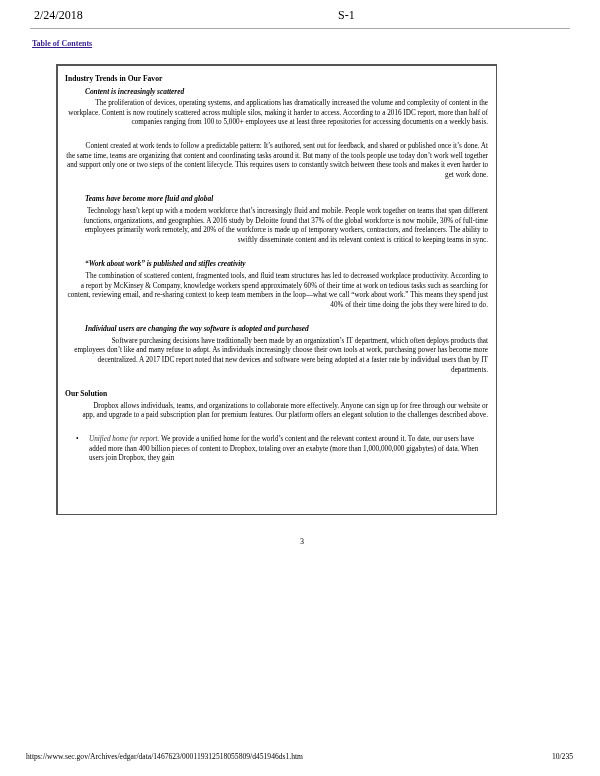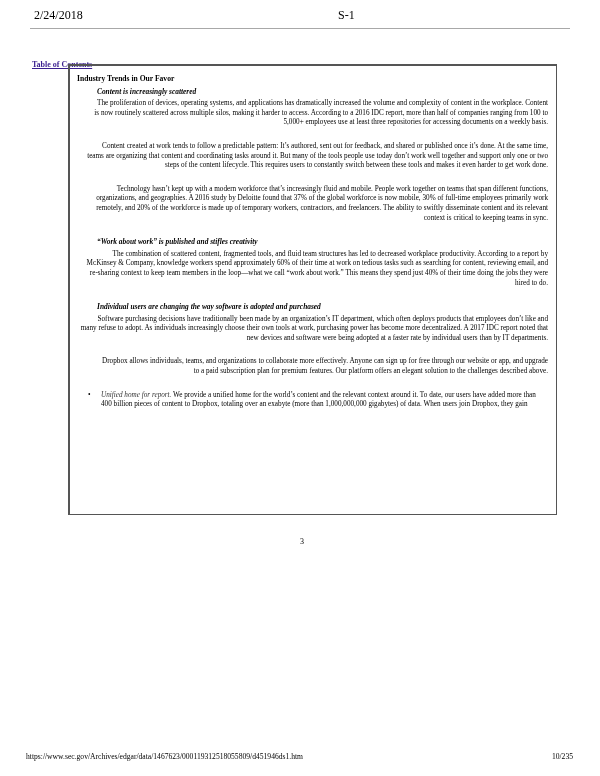--- a/index.html
+++ b/index.html
@@ -3,25 +3,25 @@
 <meta charset="utf-8">
 <style>
   html, body { margin: 0; padding: 0; background: #ffffff; }
   body {
     width: 600px; height: 776px; position: relative; overflow: hidden;
     font-family: "Liberation Serif", "DejaVu Serif", serif; color: #000;
   }
   .hdr-date { position: absolute; left: 34px; top: 8px; font-size: 12px; }
   .hdr-title { position: absolute; left: 300px; top: 8px; font-size: 12px; margin-left: 38px; }
   .hdr-rule { position: absolute; left: 30px; top: 28px; width: 540px; height: 0; border-top: 1.5px solid #a8a8a8; }
-  .toc-link { position: absolute; left: 32px; top: 60px; font-size: 8px; font-weight: bold; color: #3a1f8f; text-decoration: underline; cursor: pointer; }
+  .toc-link { position: absolute; left: 32px; top: 39px; font-size: 8px; font-weight: bold; color: #3a1f8f; text-decoration: underline; cursor: pointer; }
   .box {
-    position: absolute; left: 56px; top: 64px; width: 489px; height: 451px;
+    position: absolute; left: 56px; top: 64px; width: 441px; height: 451px;
     border: 1.5px solid #555; border-left-width: 2.5px; border-top-width: 2px;
-    box-sizing: border-box; padding: 8px 8px 8px 7px; font-size: 7.2px; line-height: 9.6px; margin-left: 12px;
+    box-sizing: border-box; padding: 8px 8px 8px 7px; font-size: 7.2px; line-height: 9.6px;
   }
   .h-main { font-weight: bold; font-size: 7.6px; margin: 0 0 3px 0; }
   .h-sub { font-weight: bold; font-style: italic; font-size: 7.4px; margin: 0 0 3px 20px; }
   .para { margin: 0 0 14px 0; text-indent: 20px; text-align: right; }
   .bullet { position: relative; padding-left: 24px; margin-left: 0; }
   .bullet .dot { position: absolute; left: 11px; top: 0; }
   .bullet .lead { font-style: italic; color: #333; }
   .page-num { position: absolute; left: 300px; top: 537px; font-size: 8px; }
   .ftr-url { position: absolute; left: 26px; top: 752px; font-size: 7.6px; }
   .ftr-page { position: absolute; right: 27px; top: 752px; font-size: 7.6px; }
@@ -39,31 +39,33 @@
   <div class="h-main">Industry Trends in Our Favor</div>
 
   <div>
     <div class="h-sub">Content is increasingly scattered</div>
     <p class="para">The proliferation of devices, operating systems, and applications has dramatically increased the volume and complexity of content in the workplace. Content is now routinely scattered across multiple silos, making it harder to access. According to a 2016 IDC report, more than half of companies ranging from 100 to 5,000+ employees use at least three repositories for accessing documents on a weekly basis.</p>
   </div>
   <div>
     <p class="para">Content created at work tends to follow a predictable pattern: It’s authored, sent out for feedback, and shared or published once it’s done. At the same time, teams are organizing that content and coordinating tasks around it. But many of the tools people use today don’t work well together and support only one or two steps of the content lifecycle. This requires users to constantly switch between these tools and makes it even harder to get work done.</p>
   </div>
   <div>
+    <div class="h-sub">Teams have become more fluid and global</div>
     <p class="para">Technology hasn’t kept up with a modern workforce that’s increasingly fluid and mobile. People work together on teams that span different functions, organizations, and geographies. A 2016 study by Deloitte found that 37% of the global workforce is now mobile, 30% of full-time employees primarily work remotely, and 20% of the workforce is made up of temporary workers, contractors, and freelancers. The ability to swiftly disseminate content and its relevant context is critical to keeping teams in sync.</p>
   </div>
   <div>
     <div class="h-sub">“Work about work” is published and stifles creativity</div>
     <p class="para">The combination of scattered content, fragmented tools, and fluid team structures has led to decreased workplace productivity. According to a report by McKinsey &amp; Company, knowledge workers spend approximately 60% of their time at work on tedious tasks such as searching for content, reviewing email, and re-sharing context to keep team members in the loop—what we call “work about work.” This means they spend just 40% of their time doing the jobs they were hired to do.</p>
   </div>
   <div>
     <div class="h-sub">Individual users are changing the way software is adopted and purchased</div>
     <p class="para">Software purchasing decisions have traditionally been made by an organization’s IT department, which often deploys products that employees don’t like and many refuse to adopt. As individuals increasingly choose their own tools at work, purchasing power has become more decentralized. A 2017 IDC report noted that new devices and software were being adopted at a faster rate by individual users than by IT departments.</p>
   </div>
 
+  <div class="h-main">Our Solution</div>
   <p class="para">Dropbox allows individuals, teams, and organizations to collaborate more effectively. Anyone can sign up for free through our website or app, and upgrade to a paid subscription plan for premium features. Our platform offers an elegant solution to the challenges described above.</p>
 
   <div class="bullet">
     <span class="dot">•</span>
     <span class="lead">Unified home for report.</span><span> We provide a unified home for the world’s content and the relevant context around it. To date, our users have added more than 400 billion pieces of content to Dropbox, totaling over an exabyte (more than 1,000,000,000 gigabytes) of data. When users join Dropbox, they gain</span>
   </div>
 </div>
 
 <div class="page-num">3</div>
 

